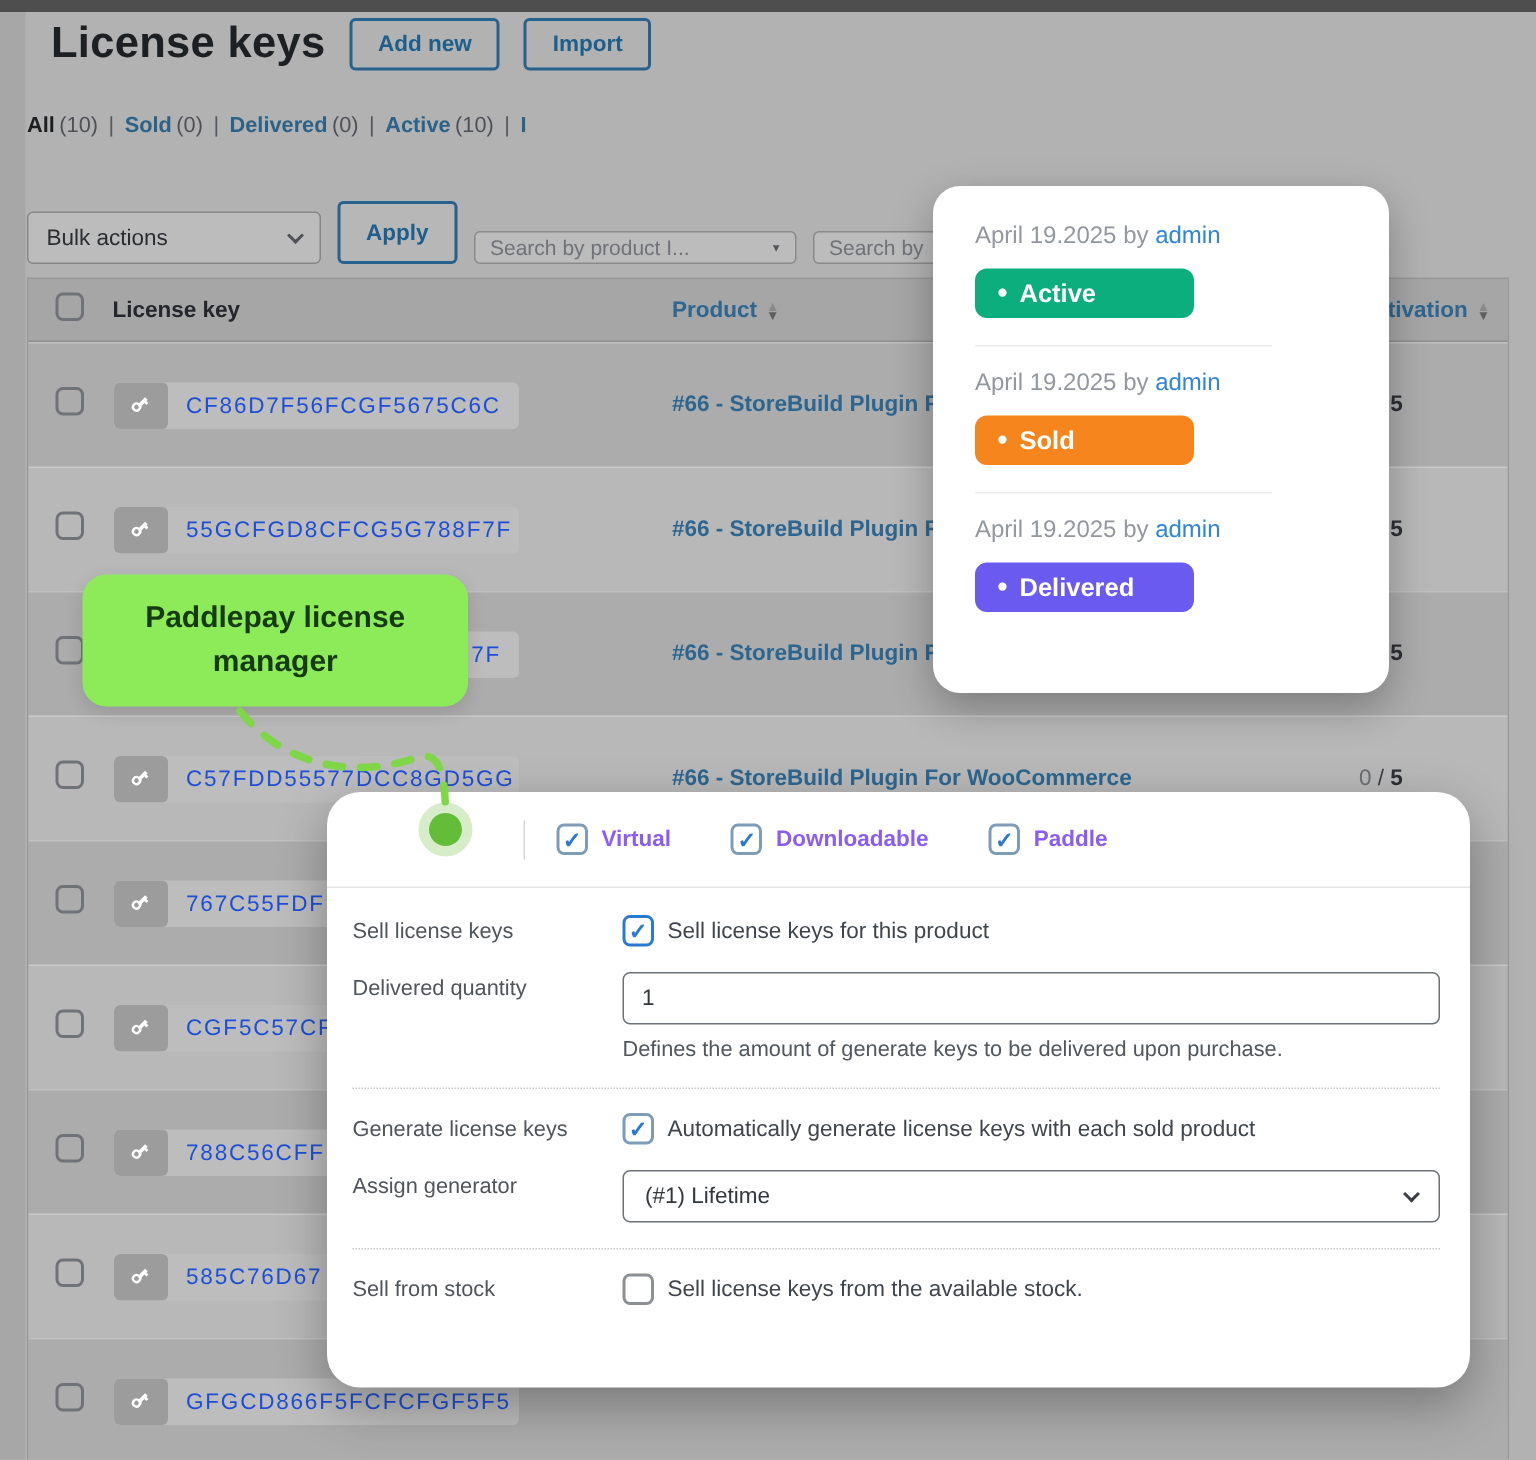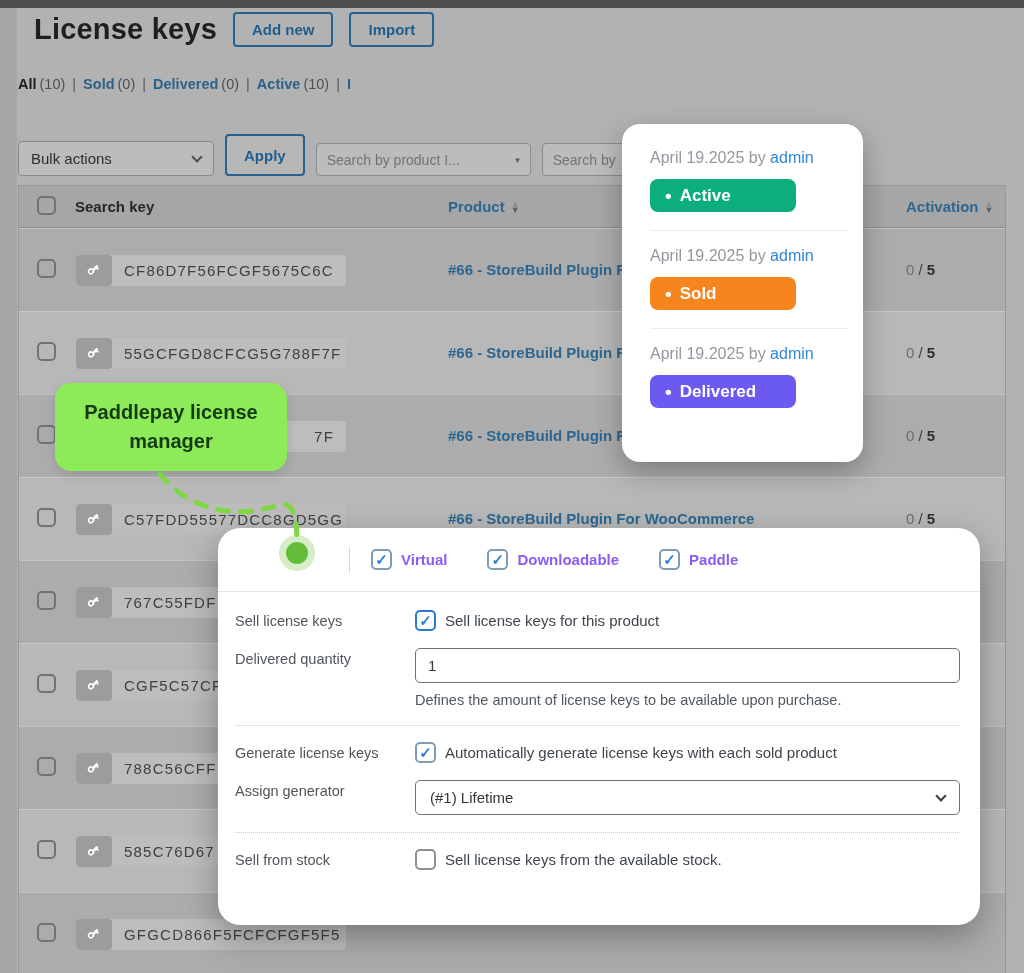--- a/index.html
+++ b/index.html
@@ -35,21 +35,21 @@
     display:flex; align-items:center; justify-content:space-between;
     padding:0 12px; font-size:15px; color:#2b2e31; cursor:pointer;
   }
   .bulk { width:196px; }
   .chev { width:8px; height:8px; border-right:2px solid #4e5256; border-bottom:2px solid #4e5256; transform:rotate(45deg); margin-top:-4px; }
   .apply-btn {
     height:42px; padding:0 17px; border:2px solid #27618d; border-radius:4px;
     color:#1e5e8c; font-size:15px; font-weight:600; background:#b7b7b7; cursor:pointer;
   }
   .search-box {
-    height:33px; background:#bcbcbc; border:1px solid #8a8a8a; border-radius:4px;
+    height:22px; background:#bcbcbc; border:1px solid #8a8a8a; border-radius:4px;
     display:flex; align-items:center; justify-content:space-between;
     padding:0 10px; font-size:14px; color:#6f7377;
   }
   .s1 { width:215px; }
   .s2 { width:150px; }
   .tri { font-size:9px; color:#55595d; margin-left:8px; }
 
   
   .table { position:absolute; left:18px; top:185px; width:988px; border:1px solid #979797; border-bottom:none; }
   .thead { display:flex; height:42px; background:#a6a6a6; border-bottom:1px solid #8d8d8d; align-items:center; font-size:15px; }
@@ -67,45 +67,45 @@
   .rowcb {
     display:inline-block; width:19px; height:19px; border:2px solid #6f7377; border-radius:5px;
     background:transparent; cursor:pointer;
   }
   .chip {
     margin-left:1px; width:270px; height:31px; background:#bdbdbd; border-radius:4px;
     display:inline-flex; align-items:center; overflow:hidden;
   }
   .chip-ic { width:36px; height:31px; background:#9c9c9c; border-radius:4px; display:flex; align-items:center; justify-content:center; flex:none; }
   .chip-ic svg { width:15px; height:15px; transform:rotate(-45deg); }
-  .chip-tx { padding:0 12px; font-size:15px; font-weight:500; letter-spacing:1.2px; color:#404040; white-space:nowrap; }
+  .chip-tx { padding:0 12px; font-size:15px; font-weight:500; letter-spacing:1.2px; color:#1d4ed8; white-space:nowrap; }
   .chip.tail .chip-tx { margin-left:auto;text-align:center; }
   .prod-link { color:#2c6690; font-size:15px; font-weight:600; text-decoration:none; cursor:pointer; }
   .act-used { color:#6b6f73; font-size:15px; }
   .act-sep  { color:#3a3e42; font-size:15px; }
   .act-total{ color:#2c2f33; font-weight:700; font-size:15px; }
 
   
   .status-card {
-    position:absolute; left:622px; top:124px; width:241px; height:338px; z-index:40;
+    position:absolute; left:622px; top:124px; width:304px; height:338px; z-index:40;
     background:#ffffff; border-radius:18px; box-shadow:0 10px 28px rgba(0,0,0,0.28);
     padding:25px 26px 0 28px;
   }
   .sc-date { font-size:16px; color:#93979e; }
   .sc-user { color:#2f86d8; cursor:pointer; }
   .badge {
     margin-top:12px; width:146px; height:33px; border-radius:8px; color:#fff;
     font-size:17px; font-weight:700; display:flex; align-items:center; padding-left:15px; gap:8px;
   }
   .badge .dot { font-size:19px; line-height:1; }
   .sc-div { border-top:1px solid #ebebee; margin:18px 0 16px 0; width:198px; }
 
   
   .callout {
-    position:absolute; left:55px; top:383px; width:232px; height:88px; z-index:45;
+    position:absolute; left:55px; top:383px; width:257px; height:88px; z-index:45;
     border-radius:16px; box-shadow:0 4px 12px rgba(0,0,0,0.12);
     display:flex; align-items:center; justify-content:center; text-align:center;
     font-size:20px; font-weight:700; color:#163a12; line-height:1.45; padding:0 28px;
   }
 
   
   .connector { position:absolute; left:0; top:0; width:1024px; height:973px; z-index:60; pointer-events:none; }
 
   
   .settings-card {
@@ -181,21 +181,21 @@
     <span class="tri">▾</span>
   </div>
   <div class="search-box s2">
     <span>Search by</span>
   </div>
 </div>
 
 <div class="table">
   <div class="thead">
     <div class="col-cb"><span class="rowcb"></span></div>
-    <div class="col-key"><span class="th-key">Search key</span></div>
+    <div class="col-key"><span class="th-key">License key</span></div>
     <div class="col-prod">
       <span class="th-sort">
         <span>Product</span>
         <span class="sort-arrows">
             <span class="up">▲</span>
             <span class="dn">▼</span>
           </span>
       </span>
     </div>
     <div class="col-act">
@@ -382,21 +382,21 @@
         <span class="f-label">Sell license keys</span>
         <span class="f-ctl">
           <span class="cb-item">
             <span class="cb blue">✓</span>
             <span class="cb-text">Sell license keys for this product</span>
           </span>
         </span>
       </div>
       <div class="f-row">
         <span class="f-label">Delivered quantity</span>
-        <span class="f-ctl"><input class="txt-input" value="1" style=""><div class="f-help">Defines the amount of license keys to be available upon purchase.</div></span>
+        <span class="f-ctl"><input class="txt-input" value="1" style=""><div class="f-help">Defines the amount of generate keys to be delivered upon purchase.</div></span>
       </div>
       <div class="f-divider"></div>
       <div class="f-row">
         <span class="f-label">Generate license keys</span>
         <span class="f-ctl">
           <span class="cb-item">
             <span class="cb">✓</span>
             <span class="cb-text">Automatically generate license keys with each sold product</span>
           </span>
         </span>

